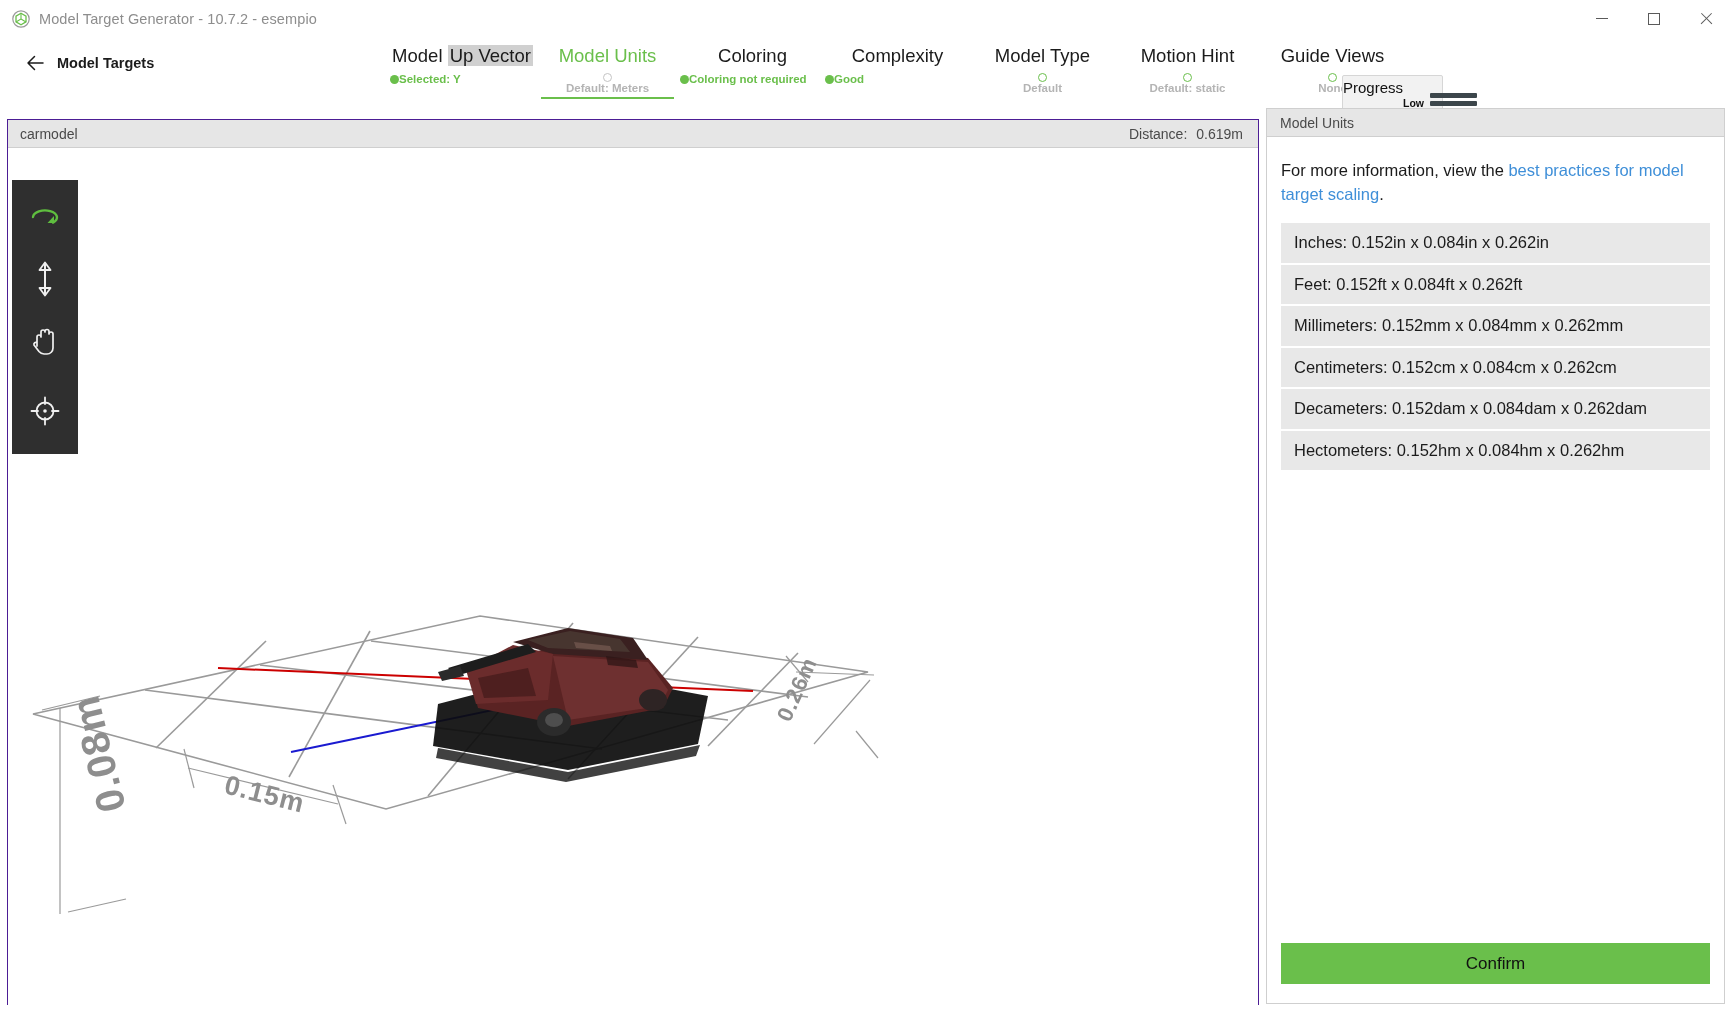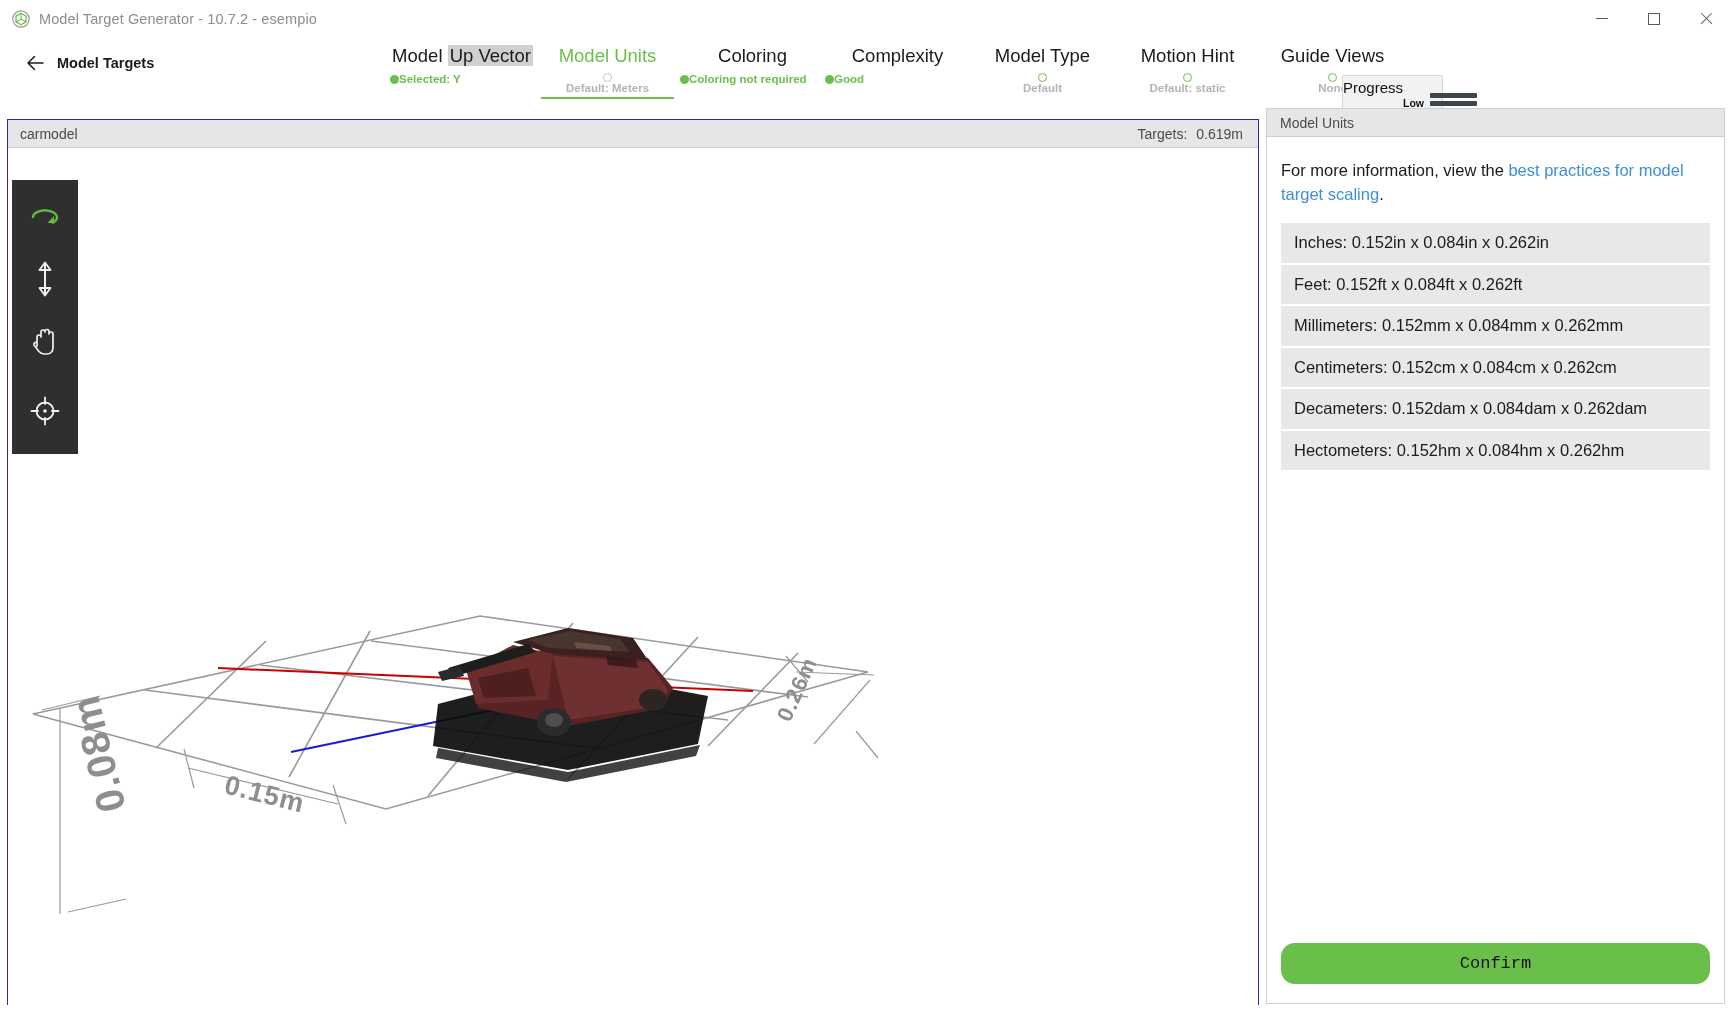--- a/index.html
+++ b/index.html
@@ -135,22 +135,22 @@
     height:39.5px; background:#e8e8e8; border:1.5px solid transparent;
     display:flex; align-items:center; padding-left:12px;
     font-size:16.5px; color:#1b1b1b; margin-bottom:2px; cursor:pointer;
   }
   .unit-item.selected {
     background:#ffffff; border:1.8px solid #6abf4b;
   }
 
   .sp-footer { padding:0 14px 19px 14px; }
   .confirm-btn {
-    width:100%; height:41px; background:#6abf4b; border:none; border-radius:14px;
-    font-family:Liberation Mono, monospace;
+    width:100%; height:41px; background:#6abf4b; border:none; border-radius:0;
+    font-family:Liberation Sans, sans-serif;
     font-size:17px; color:#111; cursor:pointer;
   }
 
   
   .bottom-strip {
     position:absolute; left:0; bottom:0; width:1732px; height:6px; background:#ffffff;
   }
 </style>
 </head>
 <body>
@@ -261,21 +261,21 @@
           <span class="pw-bar" id="pwbar2" style="background: rgb(232, 0, 13);"></span>
         </span>
       </div>
     </div>
   </div>
 
   <div class="viewport-panel">
     <div class="vp-header">
       <span class="vp-name">carmodel</span>
       <span class="vp-distance">
-        <span>Targets:</span><span class="dist-val">0.619m</span>
+        <span>Distance:</span><span class="dist-val">0.619m</span>
       </span>
     </div>
 
     <div class="vp-canvas">
 
       <svg width="1250" height="866" viewBox="0 0 1250 866" style="position:absolute;left:0;top:0;">
 
         <g stroke="#9a9a9a" stroke-width="1.6" fill="none">
           <path d="M25 566 L472 468 L860 524 L378 661 Z"></path>
           <path d="M137 542 L594 601"></path>

